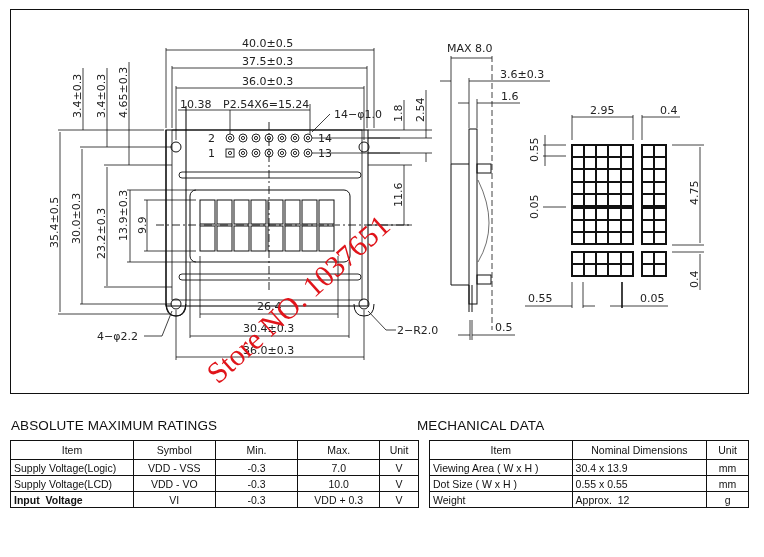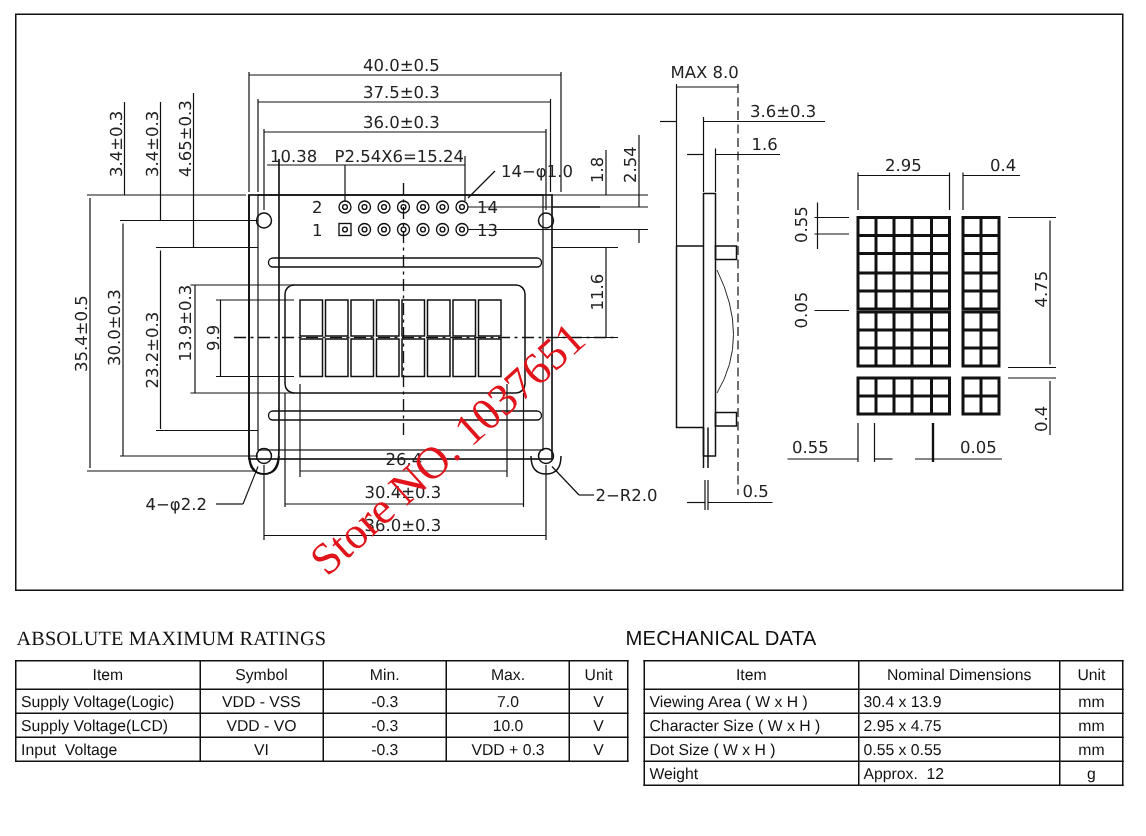--- a/index.html
+++ b/index.html
@@ -288,21 +288,21 @@
     <text transform="translate(538,219) rotate(-90)">0.05</text>
     <text transform="translate(698,205) rotate(-90)">4.75</text>
     <text transform="translate(698,288) rotate(-90)">0.4</text>
     <text x="528" y="302">0.55</text>
     <text x="640" y="302">0.05</text>
 
     <text class="wm" transform="translate(218,385) rotate(-42)">Store NO. 1037651</text>
   </g>
 </svg>
 
-<div class="section-title" style="left:11px;top:418px;font-family:Liberation Serif, serif;">ABSOLUTE MAXIMUM RATINGS</div>
+<div class="section-title" style="left:11px;top:418px;">ABSOLUTE MAXIMUM RATINGS</div>
 <table class="spec" style="left:10px;top:440px;width:409px;">
   <colgroup>
       <col style="width:123px">
       <col style="width:82px">
       <col style="width:83px">
       <col style="width:82px">
       <col style="width:39px">
     </colgroup>
   <tbody>
       <tr class="hdr">
@@ -320,21 +320,21 @@
     <td class="c">V</td>
   </tr>
   <tr>
     <td class="l">Supply Voltage(LCD)</td>
     <td class="c">VDD - VO</td>
     <td class="c">-0.3</td>
     <td class="c">10.0</td>
     <td class="c">V</td>
   </tr>
   <tr>
-    <td class="l" style="white-space:pre;">Input  Voltage</td>
+    <td class="l" style="white-space:pre;font-weight:bold;">Input  Voltage</td>
     <td class="c">VI</td>
     <td class="c">-0.3</td>
     <td class="c">VDD + 0.3</td>
     <td class="c">V</td>
   </tr>
 </tbody>
   </table>
 
 <div class="section-title" style="left:417px;top:418px;">MECHANICAL DATA</div>
 <table class="spec" style="left:429px;top:440px;width:320px;">
@@ -348,25 +348,20 @@
     <td>Item</td>
     <td>Nominal Dimensions</td>
     <td>Unit</td>
   </tr>
   <tr>
     <td class="l">Viewing Area ( W x H )</td>
     <td class="l">30.4 x 13.9</td>
     <td class="c">mm</td>
   </tr>
   <tr>
-    <td class="l">Character Size ( W x H )</td>
-    <td class="l">2.95 x 4.75</td>
-    <td class="c">mm</td>
-  </tr>
-  <tr>
     <td class="l">Dot Size ( W x H )</td>
     <td class="l">0.55 x 0.55</td>
     <td class="c">mm</td>
   </tr>
   <tr>
     <td class="l">Weight</td>
     <td class="l" style="white-space:pre;">Approx.  12</td>
     <td class="c">g</td>
   </tr>
 </tbody>

